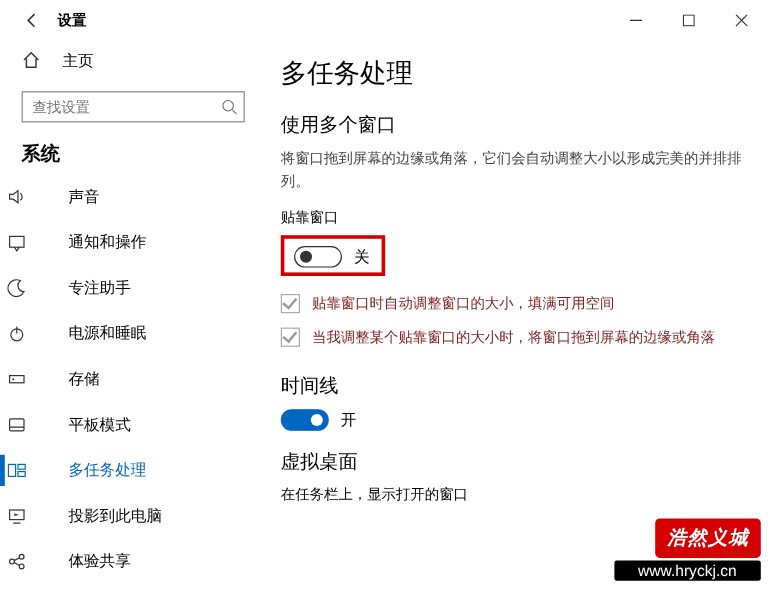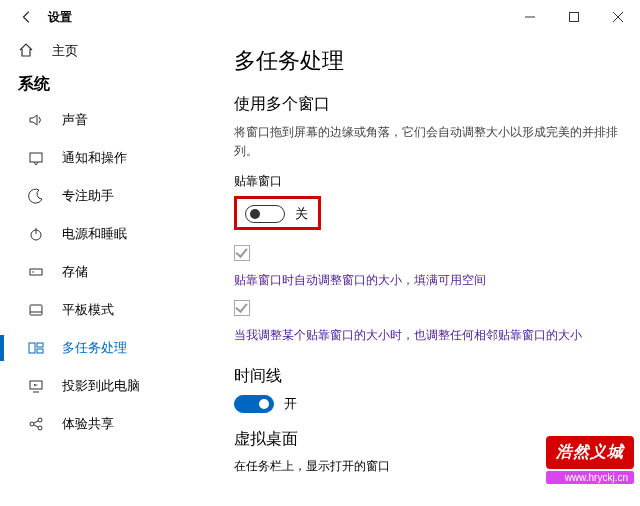--- a/index.html
+++ b/index.html
@@ -59,23 +59,24 @@
   .search-box .sicon {
     position: absolute; right: 6px; top: 50%; transform: translateY(-50%);
   }
   .group-label {
     padding: 6px 18px;
     font-size: 16px;
     font-weight: 600;
   }
   .nav-item {
     display: flex; align-items: center;
-    padding: 10px 28px;
-    cursor: pointer;
-    position: relative;
+    padding: 10px 6px;
+    cursor: pointer;
+    position: relative;
+    gap: 17px;
   }
   .nav-item .icon { width: 18px; margin-right: 16px; color:#333; }
   .nav-item.active::before {
     content: "";
     position: absolute;
     left: 0; top: 6px; bottom: 6px;
     width: 4px;
     background: #0067c0;
   }
   .nav-item.active .icon, .nav-item.active span.lbl { color: #0067c0; }
@@ -122,24 +123,23 @@
     padding: 6px 10px 4px 8px;
     display: inline-flex;
     align-items: center;
     gap: 10px;
     margin-bottom: 14px;
   }
   .chk-row {
     display: flex; align-items: flex-start;
     gap: 10px;
     font-size: 12px;
-    color: #4c1d95;
+    color: #7f1d1d;
     margin-bottom: 10px;
     line-height: 1.5;
-    flex-direction: column;
   }
   .chk {
     width: 16px; height: 16px;
     border: 1px solid #aaa;
     flex-shrink: 0;
     position: relative;
     margin-top: 1px;
   }
   .chk::after {
     content: "";
@@ -161,24 +161,24 @@
     color: #fff;
     font-weight: 700;
     font-size: 16px;
     padding: 6px 10px;
     font-style: italic;
     border-radius: 4px;
     letter-spacing: 1px;
   }
   .wm-url {
     display: block;
-    background: #d946ef;
+    background: #000000;
     color: #fff;
-    font-size: 10px;
-    padding: 1px 6px;
+    font-size: 13px;
+    padding: 1px 20px;
     margin-top: 2px;
     border-radius: 2px;
   }
   svg { display: block; }
 </style>
 </head>
 <body>
 
 <div class="titlebar">
   <div class="back">
@@ -209,20 +209,31 @@
 <div class="layout">
   <div class="sidebar">
     <div class="home">
       <span class="icon">
         <svg width="16" height="16" viewBox="0 0 16 16">
             <path d="M2 8 L8 2 L14 8 M4 7 V14 H12 V7" stroke="#333" fill="none" stroke-width="1.2"></path>
           </svg>
       </span>
       <span class="lbl">主页</span>
     </div>
+    <div class="search-wrap">
+      <div class="search-box">
+        <input class="search" placeholder="查找设置" style="">
+        <span class="sicon">
+          <svg width="14" height="14" viewBox="0 0 16 16">
+              <circle cx="7" cy="7" r="5" stroke="#666" fill="none"></circle>
+              <line x1="11" y1="11" x2="15" y2="15" stroke="#666"></line>
+            </svg>
+        </span>
+      </div>
+    </div>
     <div class="group-label">系统</div>
 
     <div class="nav-item">
       <span class="icon">
           <svg width="16" height="16" viewBox="0 0 16 16">
             <path d="M2 6 H5 L9 3 V13 L5 10 H2 Z" stroke="#333" fill="none"></path>
             <path d="M11 5 Q14 8 11 11" stroke="#333" fill="none"></path>
           </svg>
         </span>
       <span class="lbl">声音</span>
@@ -317,21 +328,21 @@
         </div>
       <span>关</span>
     </div>
 
     <div class="chk-row">
       <div class="chk"></div>
       <span>贴靠窗口时自动调整窗口的大小，填满可用空间</span>
     </div>
     <div class="chk-row">
       <div class="chk"></div>
-      <span>当我调整某个贴靠窗口的大小时，也调整任何相邻贴靠窗口的大小</span>
+      <span>当我调整某个贴靠窗口的大小时，将窗口拖到屏幕的边缘或角落</span>
     </div>
 
     <div class="h2" style="margin-top:22px">时间线</div>
     <div class="toggle-row">
       <div class="toggle on">
           <div class="knob"></div>
         </div>
       <span>开</span>
     </div>
 

